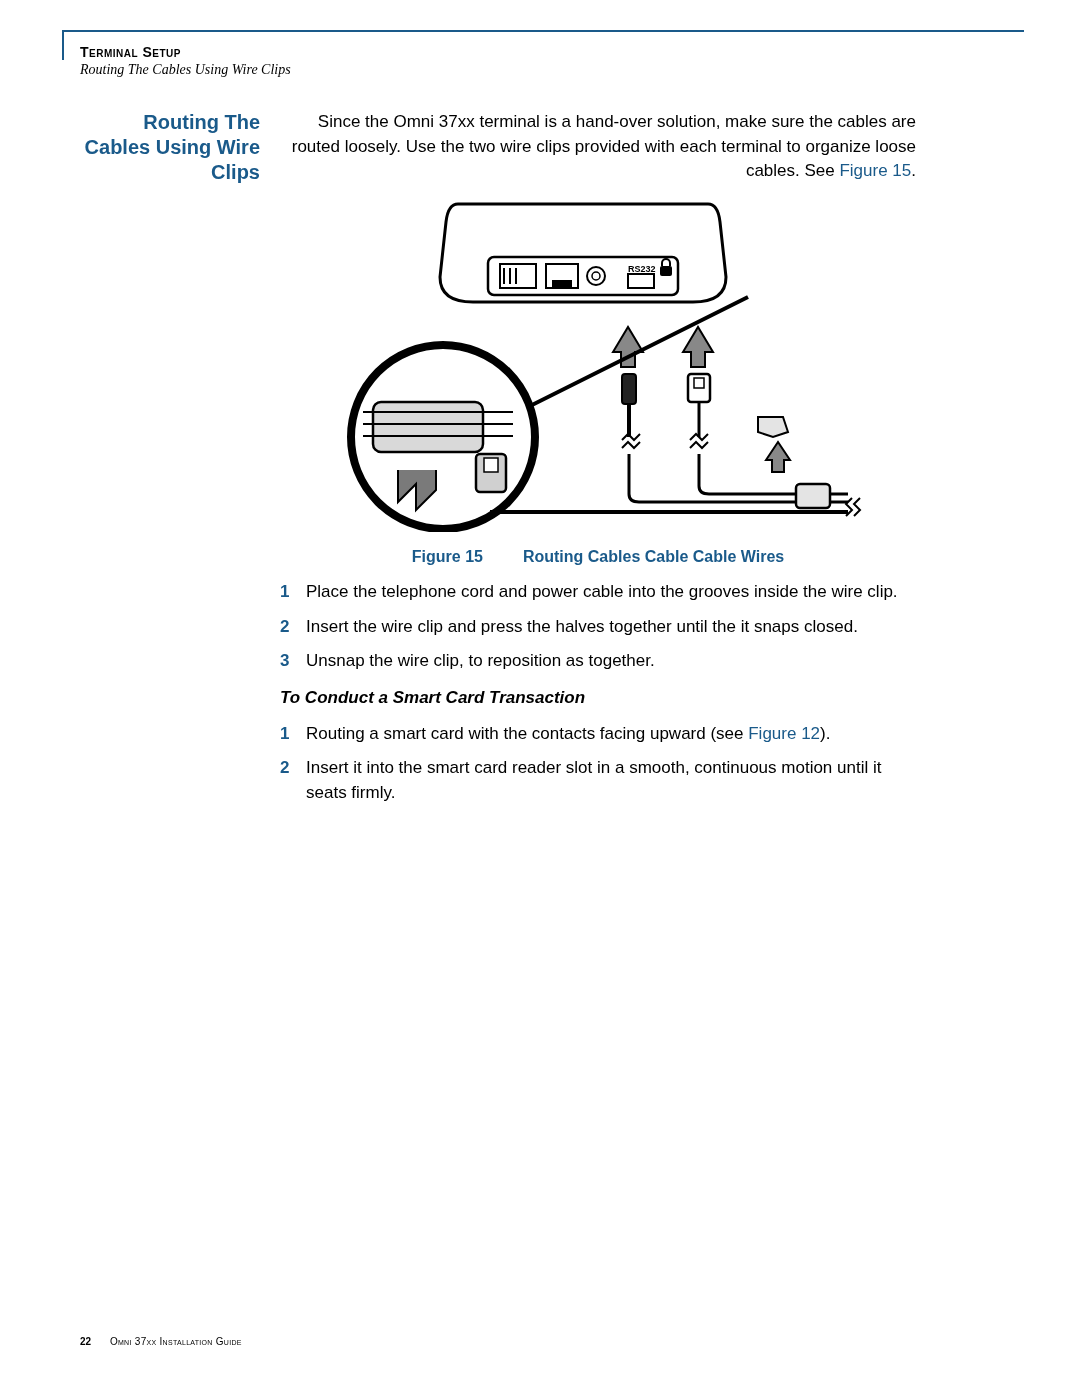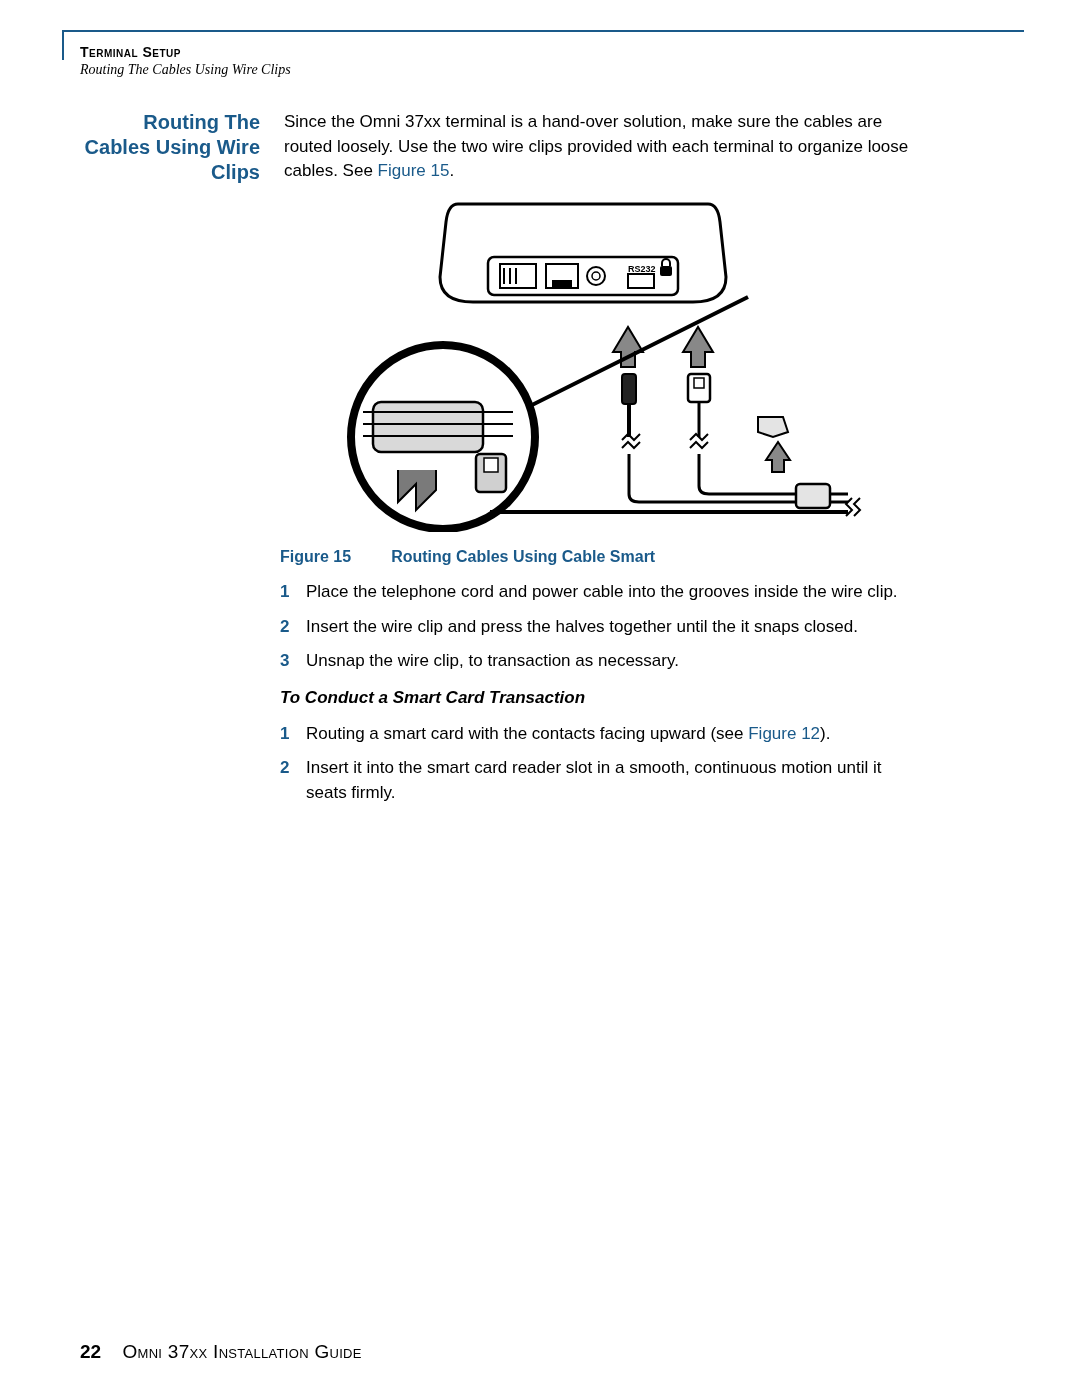--- a/index.html
+++ b/index.html
@@ -70,28 +70,30 @@
     font-weight: bold;
     font-size: 20px;
     line-height: 1.25;
   }
   .body-col {
     flex: 1;
     line-height: 1.45;
   }
   .body-col p {
     margin: 0 0 8px 4px;
+    text-align: right;
   }
   .xref {
     color: #1a5a8a;
   }
   .figure-block {
     margin-left: 200px;
     margin-top: 10px;
     margin-bottom: 10px;
+    text-align: center;
   }
   .figure-img {
     width: 540px;
     height: 330px;
     margin: 0 auto 16px auto;
     display: block;
   }
   .figure-caption {
     color: #1a5a8a;
     font-weight: bold;
@@ -124,23 +126,23 @@
     margin-left: 200px;
     color: #000000;
     font-weight: bold;
     font-style: italic;
     font-size: 17px;
     margin-top: 14px;
     margin-bottom: 14px;
   }
   .footer {
     position: absolute;
-    bottom: 34px;
+    bottom: 50px;
     left: 80px;
-    font-size: 19px;
+    font-size: 10px;
   }
   .footer .pagenum {
     font-weight: bold;
     margin-right: 16px;
   }
   .footer .guide {
     font-variant: small-caps;
     letter-spacing: 0.3px;
   }
 </style>
@@ -230,36 +232,36 @@
 
         <g>
           <path d="M430 215 L455 215 L460 230 L445 235 L430 230 Z" fill="#e4e4e4" stroke="#000" stroke-width="2"></path>
           <path d="M438 258 L 450 240 L 462 258 L 456 258 L 456 270 L 444 270 L 444 258 Z" fill="#888" stroke="#000" stroke-width="2"></path>
         </g>
 
         <rect x="468" y="282" width="34" height="24" rx="4" fill="#e4e4e4" stroke="#000" stroke-width="2.5"></rect>
       </svg>
 
       <div class="figure-caption">
-        <span class="figlabel">Figure 15</span><span>Routing Cables Using Cable Smart</span>
+        <span class="figlabel">Figure 15</span><span>Routing Cables Cable Cable Wires</span>
       </div>
     </div>
 
     <div class="num-list">
       <div class="num-item">
         <div class="num">1</div>
         <div class="txt">Place the telephone cord and power cable into the grooves inside the wire clip.</div>
       </div>
       <div class="num-item">
         <div class="num">2</div>
         <div class="txt">Insert the wire clip and press the halves together until the it snaps closed.</div>
       </div>
       <div class="num-item">
         <div class="num">3</div>
-        <div class="txt">Unsnap the wire clip, to transaction as necessary.</div>
+        <div class="txt">Unsnap the wire clip, to reposition as together.</div>
       </div>
     </div>
 
 
     <div class="subhead">To Conduct a Smart Card Transaction</div>
 
     <div class="num-list">
       <div class="num-item">
         <div class="num">1</div>
         <div class="txt">

